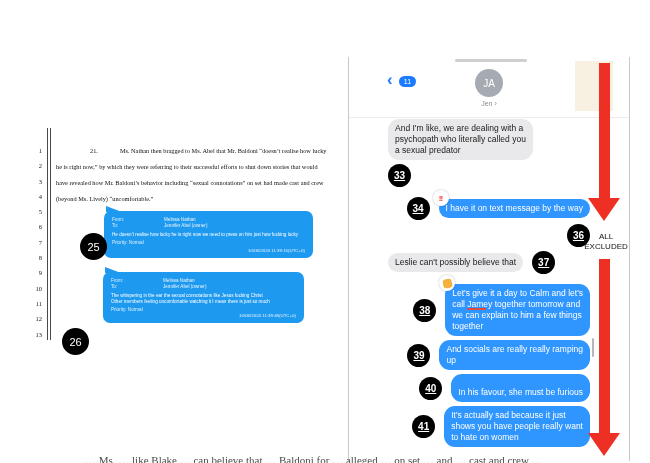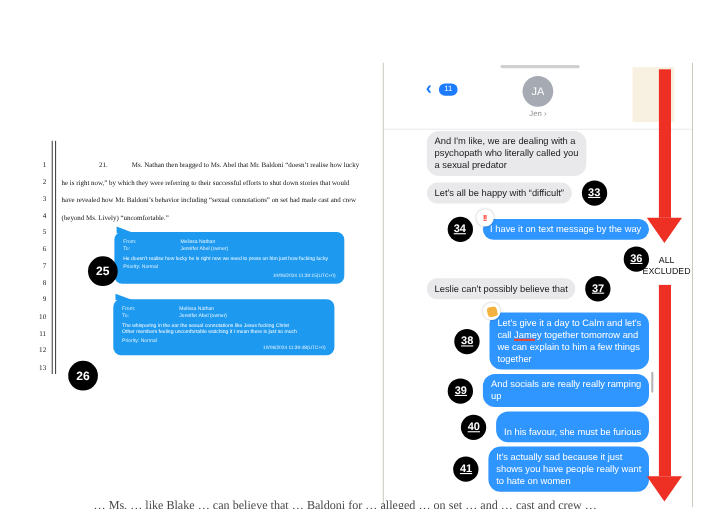--- a/index.html
+++ b/index.html
@@ -26,21 +26,21 @@
   .ex1 { left:104px; top:211px; width:209px; height:47px; }
   .ex2 { left:103px; top:272px; width:201px; height:51px; }
   .meta-row { display:flex; }
   .meta-label { width:52px; opacity:.85; }
   .meta-val { opacity:.9; }
   .ex-body { margin-top:3px; white-space:pre-line; width:188px; }
   .ex-priority { margin-top:2px; opacity:.85; }
   .ex-ts { position:absolute; right:8px; bottom:4px; font-size:4.4px; opacity:.9; }
 
   .big-circle { position:absolute; width:27px; height:27px; border-radius:50%; background:#000;
-                color:#fff; font-weight:bold; font-size:11px; display:flex; align-items:center;
+                color:#fff; font-weight:normal; font-size:11px; display:flex; align-items:center;
                 justify-content:center; }
   .bc25 { left:80px; top:233px; }
   .bc26 { left:62px; top:284px;margin-top:44px; }
 
   
   .vline { position:absolute; top:57px; height:404px; width:1px; background:#c9c9c0; }
   .vl-mid { left:348px; } .vl-right { left:629px; }
 
   
   .chat-panel { position:absolute; left:349px; top:57px; width:280px; height:406px; background:#fff; overflow:hidden; }
@@ -169,21 +169,20 @@
     <div class="avatar">JA</div>
     <div class="contact-name"><span>Jen</span> <span>›</span></div>
     <div class="header-divider"></div>
     <div class="msg-list">
         <div class="msg-row left">
           <div class="bubble gray">And I'm like, we are dealing with a
 psychopath who literally called you
 a sexual predator</div>
         </div>
         <div class="msg-row left">
-          <div class="bubble gray">Let's all be happy with “difficult”</div>
           <div class="num-circle">33</div>
         </div>
         <div class="msg-row right has-tapback">
           <div class="num-circle">34</div>
           <div class="bubble blue">I have it on text message by the way<span class="tapback exclaim">!!</span></div>
         </div>
         <div class="msg-row right">
           <div class="num-circle">36</div>
         </div>
         <div class="msg-row left">

